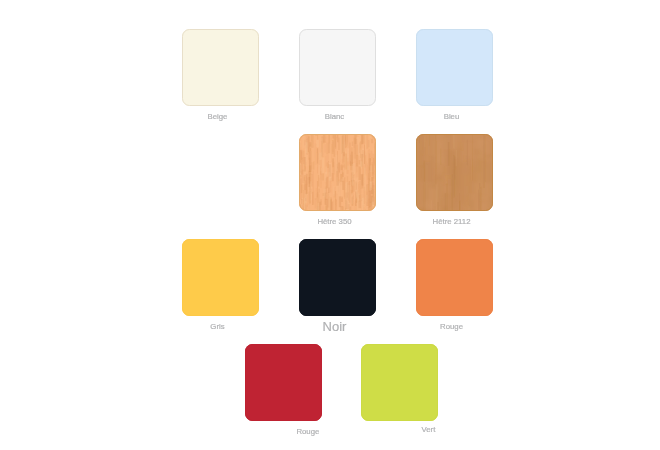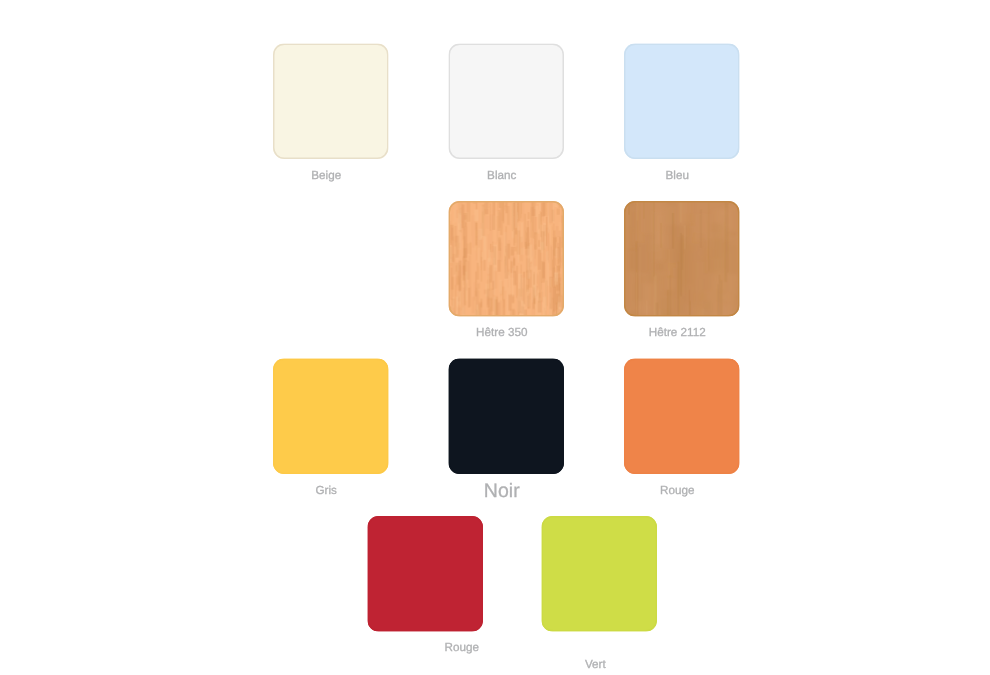--- a/index.html
+++ b/index.html
@@ -162,15 +162,15 @@
     </div>
     <div class="swatch-label" style="color: rgb(176, 177, 179); font-size: 7.8px; margin-top: 6.1px; transform: translateX(-2.5px); text-align: right;">Rouge</div>
   </div>
   <div class="swatch-cell" style="left: 360.9px; top: 344.3px; width: 77px;">
     <div class="swatch-chip" style="width: 77px; height: 77px; border-radius: 7.5px;">
       <svg class="swatch-surface" viewBox="0 0 77 77" width="77" height="77">
         <rect class="chip-fill" x="0" y="0" width="77" height="77" rx="7.5" ry="7.5" fill="#cfdd47"></rect>
         <rect class="chip-ring" x="0.5" y="0.5" width="76" height="76" fill="none" stroke-width="1" rx="7" ry="7" stroke="#ccda44"></rect>
       </svg>
     </div>
-    <div class="swatch-label" style="color: rgb(176, 177, 179); font-size: 7.8px; margin-top: 17px; transform: translateX(-2.5px);">Vert</div>
+    <div class="swatch-label" style="color: rgb(176, 177, 179); font-size: 7.8px; margin-top: 4px; transform: translateX(-2.5px); text-align: right;">Vert</div>
   </div>
 </div>
 
 </body></html>

